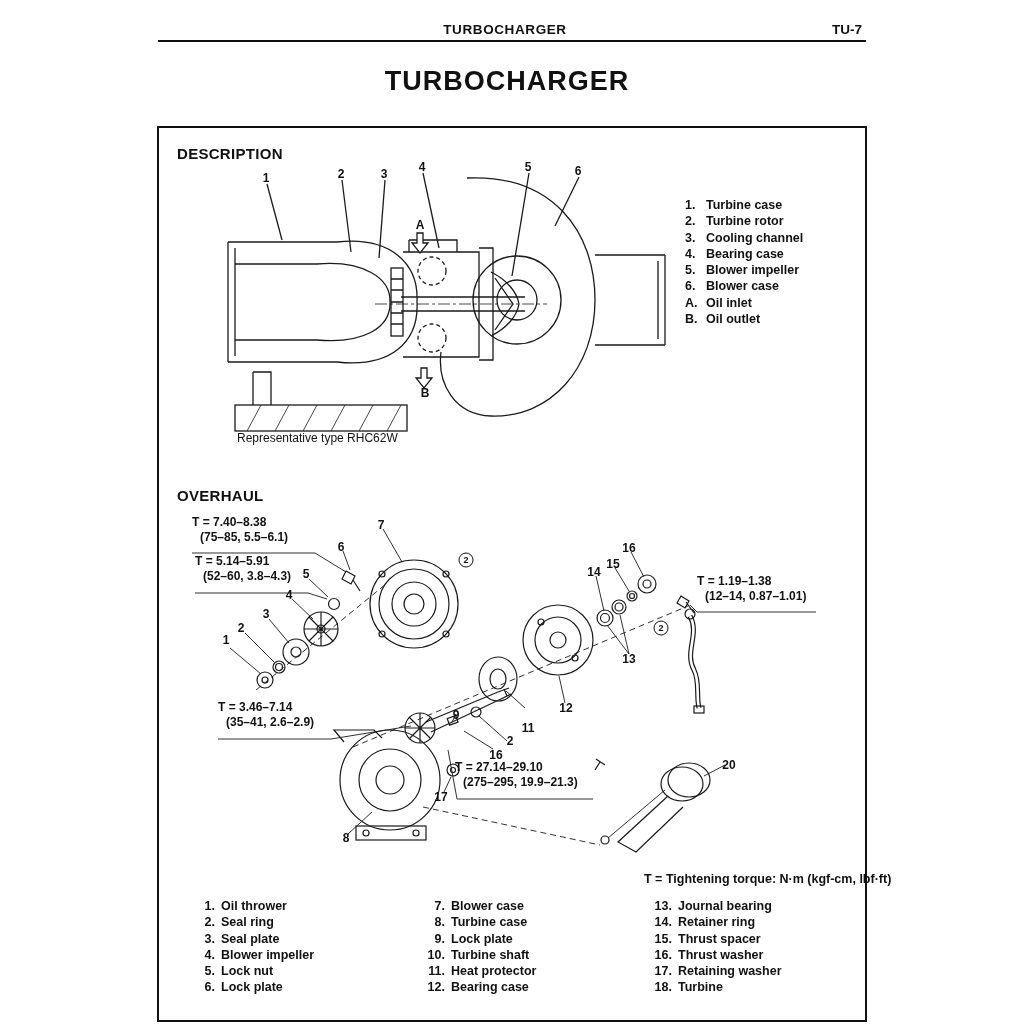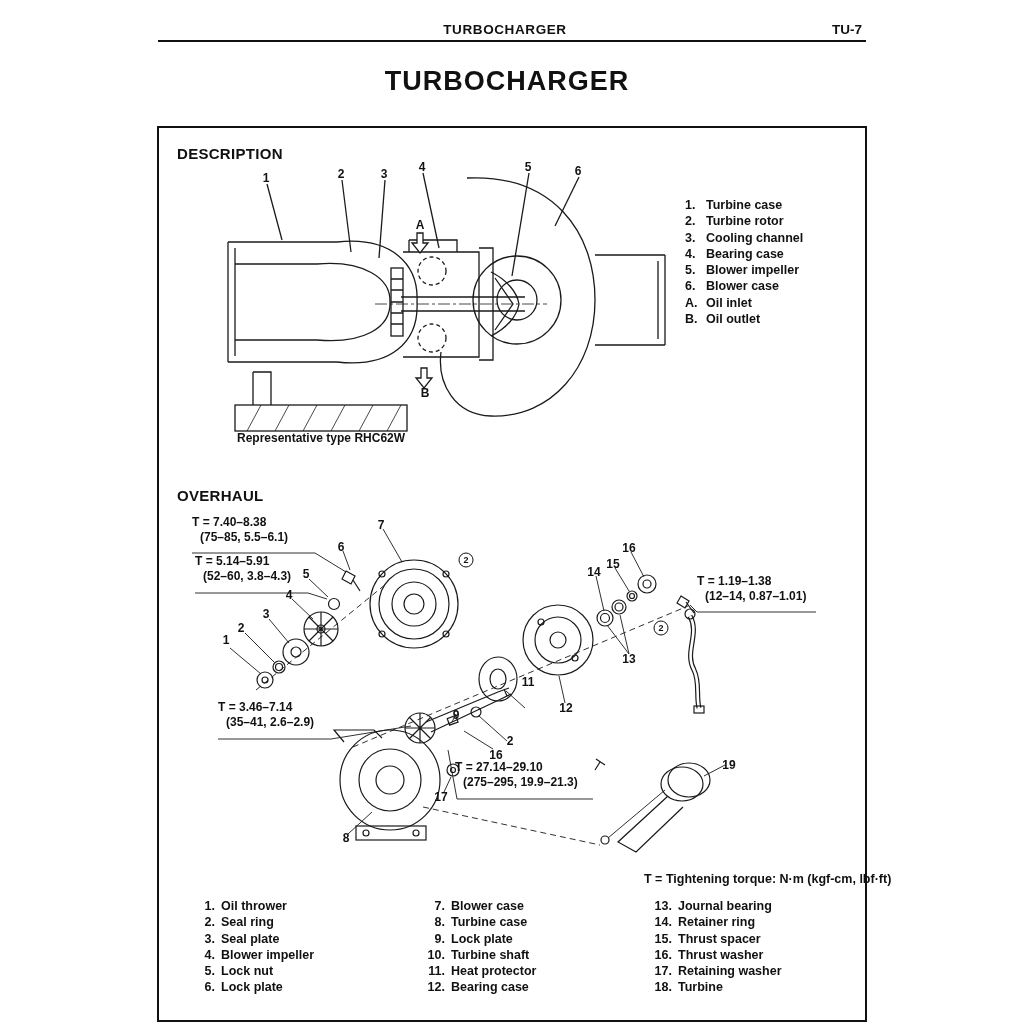--- a/index.html
+++ b/index.html
@@ -12,21 +12,21 @@
   .hdr-title{top:22px;left:0;width:1010px;text-align:center;font-weight:bold;font-size:13.5px;letter-spacing:.6px;}
   .hdr-page{top:22px;right:162px;font-weight:bold;font-size:13.5px;}
   .hdr-rule{top:40px;left:158px;width:708px;border-top:2px solid #111;}
   .main-title{top:66px;left:0;width:1014px;text-align:center;font-weight:bold;font-size:27px;letter-spacing:1px;}
   .main-box{left:157px;top:126px;width:706px;height:892px;border:2px solid #111;}
   .sec-head{font-weight:bold;font-size:15px;letter-spacing:.3px;}
   .legend{font-weight:bold;font-size:12.5px;line-height:16.3px;}
   .lrow{display:flex;}
   .ln{display:inline-block;width:22px;text-align:right;margin-right:6px;white-space:pre;}
   .ln.narrow{width:16px;text-align:left;margin-right:5px;}
-  .caption{font-weight:bold;font-size:12px;}
+  .caption{font-weight:normal;font-size:12px;}
   .co{position:absolute;transform:translate(-50%,-50%);font-weight:bold;font-size:12px;line-height:12px;white-space:nowrap;}
   .circ{border:1.2px solid #111;border-radius:50%;width:13px;height:13px;font-size:9px;line-height:13px;text-align:center;}
   .tq{position:absolute;font-weight:bold;font-size:12px;line-height:15px;white-space:nowrap;}
   .tq .alt{padding-left:8px;}
   .note{font-weight:bold;font-size:12.5px;white-space:nowrap;margin-left:44px;}
   svg{display:block;}
 </style>
 </head>
 <body>
 
@@ -277,28 +277,28 @@
 <span class="co" style="left:241px;top:628px;">2</span>
 <span class="co" style="left:266px;top:614px;">3</span>
 <span class="co" style="left:289px;top:595px;">4</span>
 <span class="co" style="left:306px;top:574px;">5</span>
 <span class="co" style="left:341px;top:547px;">6</span>
 <span class="co" style="left:381px;top:525px;">7</span>
 <span class="co" style="left:346px;top:838px;">8</span>
 <span class="co" style="left:456px;top:715px;">9</span>
 <span class="co" style="left:496px;top:755px;">16</span>
 <span class="co" style="left:510px;top:741px;">2</span>
-<span class="co" style="left:528px;top:682px;">11</span>
+<span class="co" style="left:528px;top:728px;">11</span>
 <span class="co" style="left:566px;top:708px;">12</span>
 <span class="co" style="left:629px;top:659px;">13</span>
 <span class="co" style="left:594px;top:572px;text-align:right;">14</span>
 <span class="co" style="left:613px;top:564px;">15</span>
 <span class="co" style="left:629px;top:548px;">16</span>
 <span class="co" style="left:441px;top:797px;">17</span>
-<span class="co" style="left:729px;top:765px;">19</span>
+<span class="co" style="left:729px;top:765px;">20</span>
 <span class="co circ" style="left:466px;top:560px;">2</span>
 <span class="co circ" style="left:661px;top:628px;">2</span>
 
 <div class="abs note" style="left:600px;top:872px;">T = Tightening torque: N·m (kgf-cm, lbf·ft)</div>
 
 <div class="abs legend" style="left:193px;top:898px;">
   <div class="lrow">
       <span class="ln">1.</span>
       <span>Oil thrower</span>
     </div>

